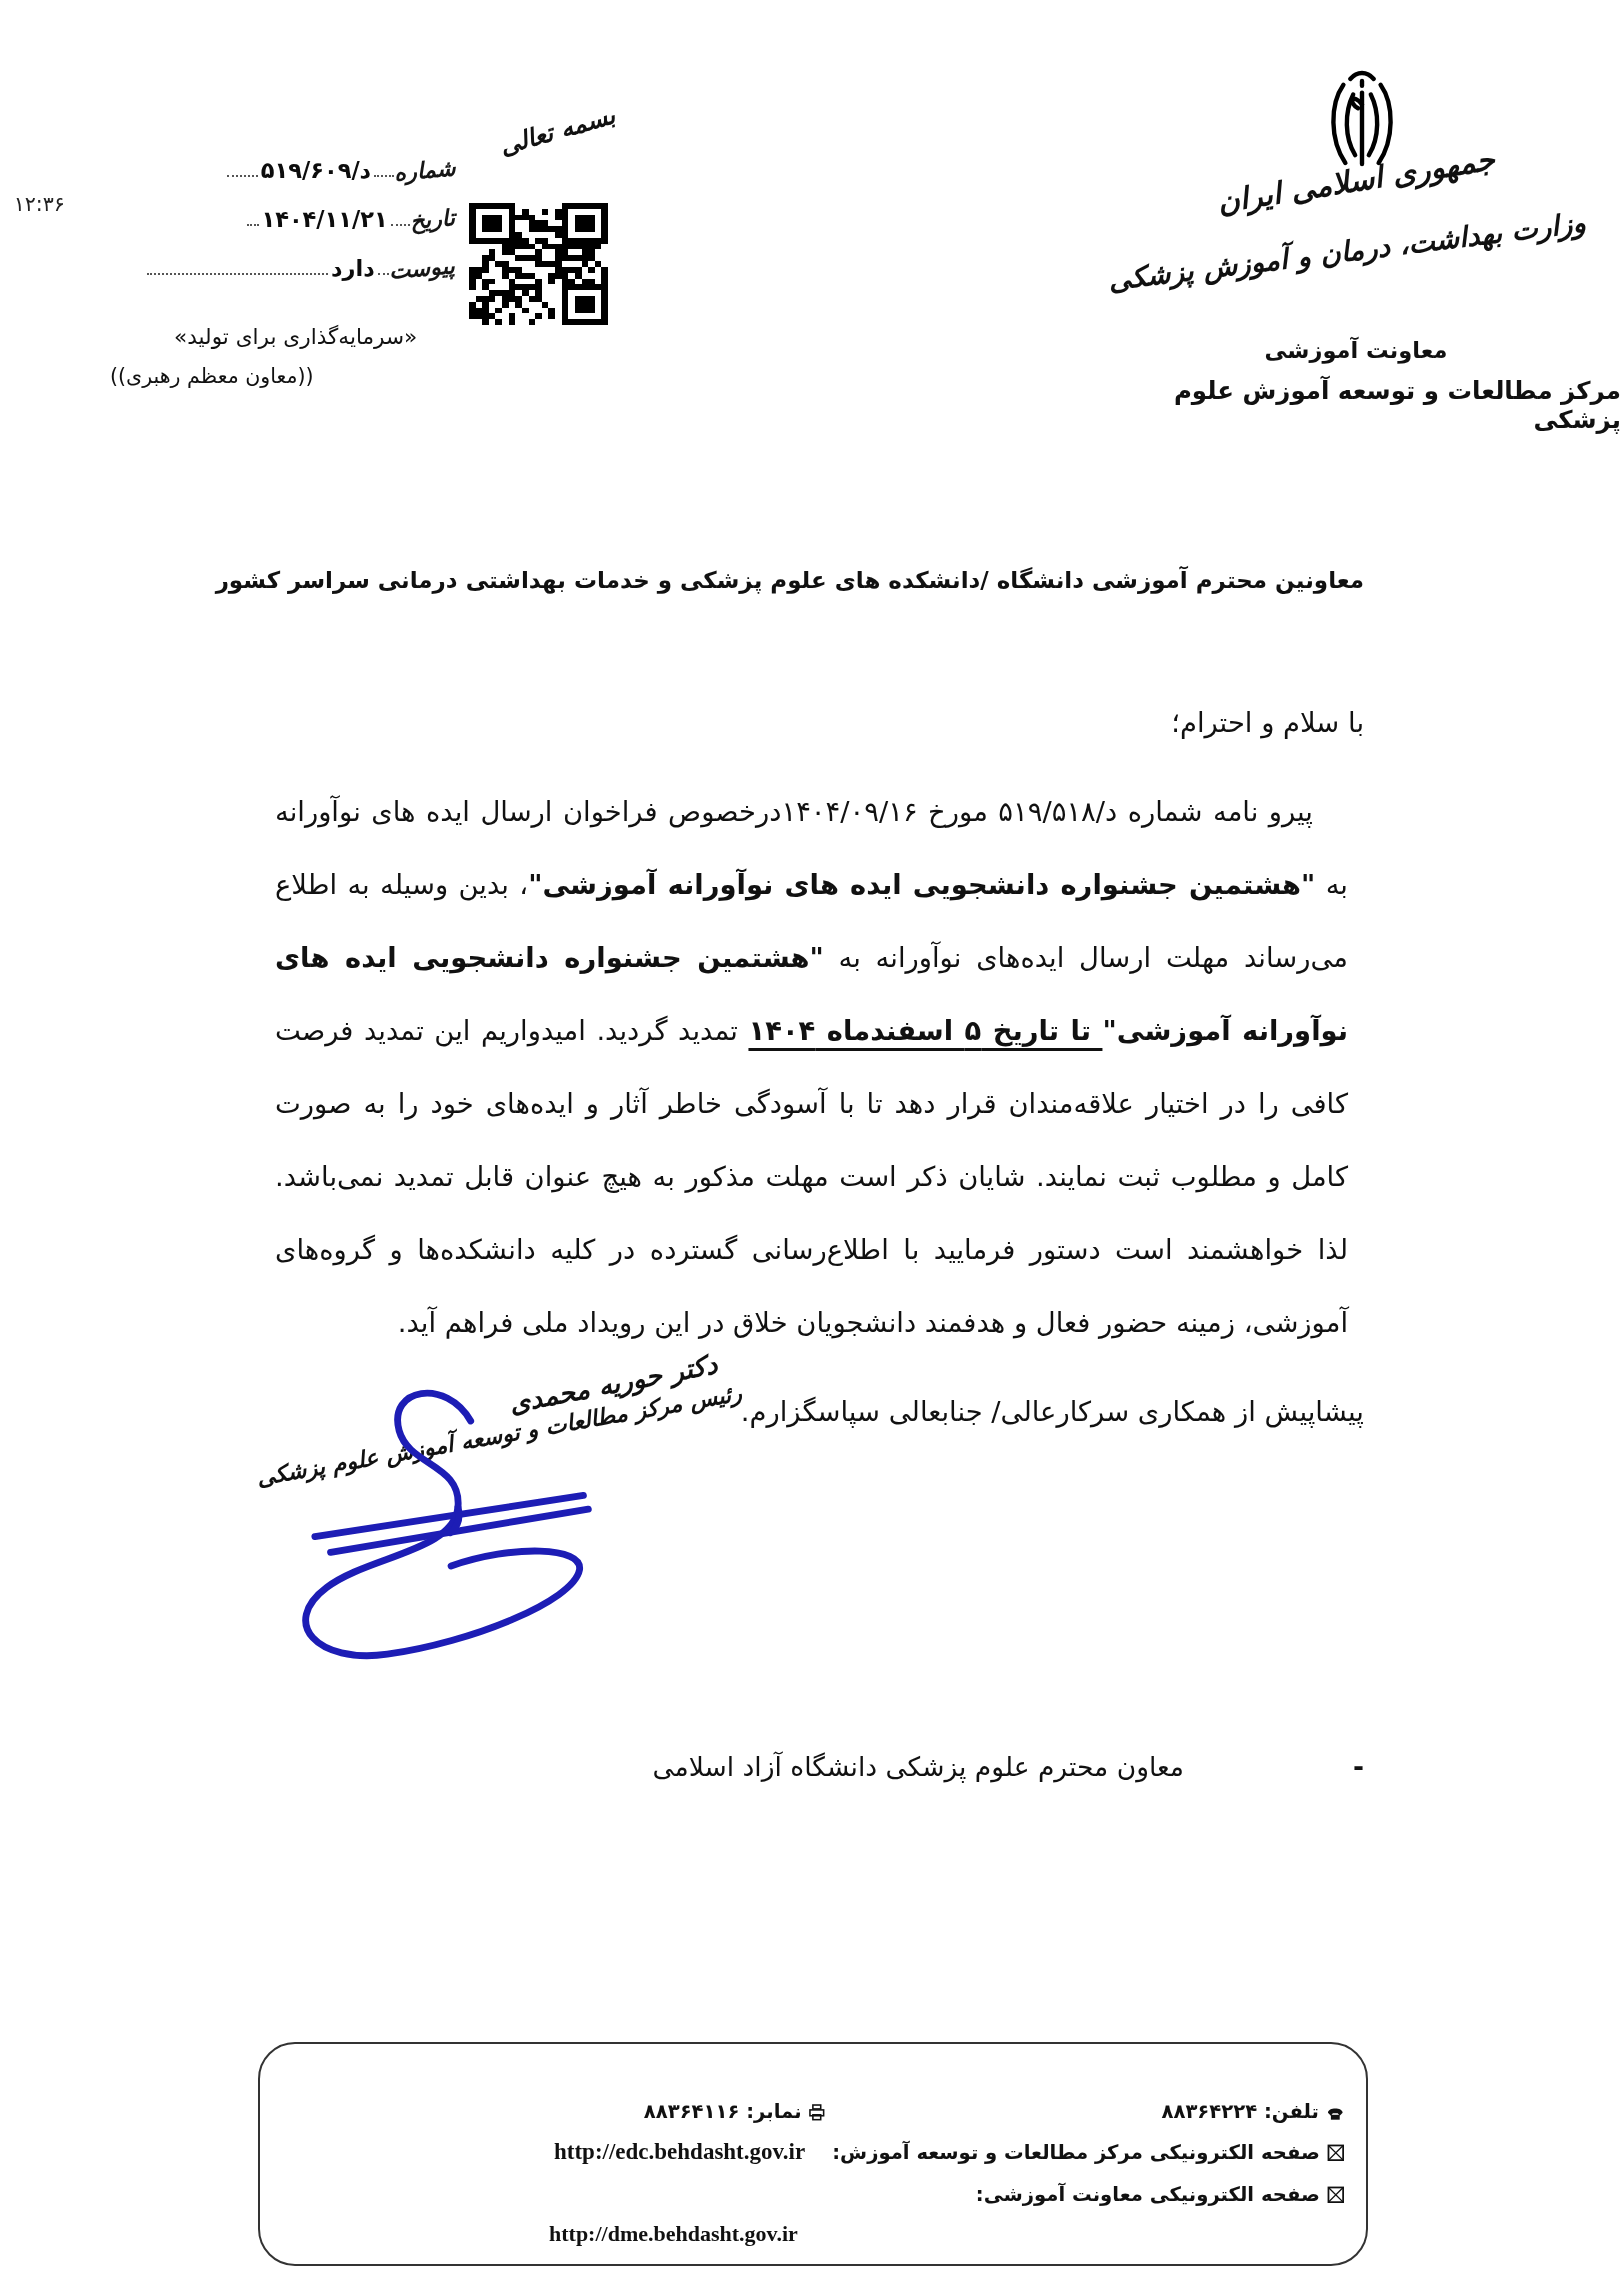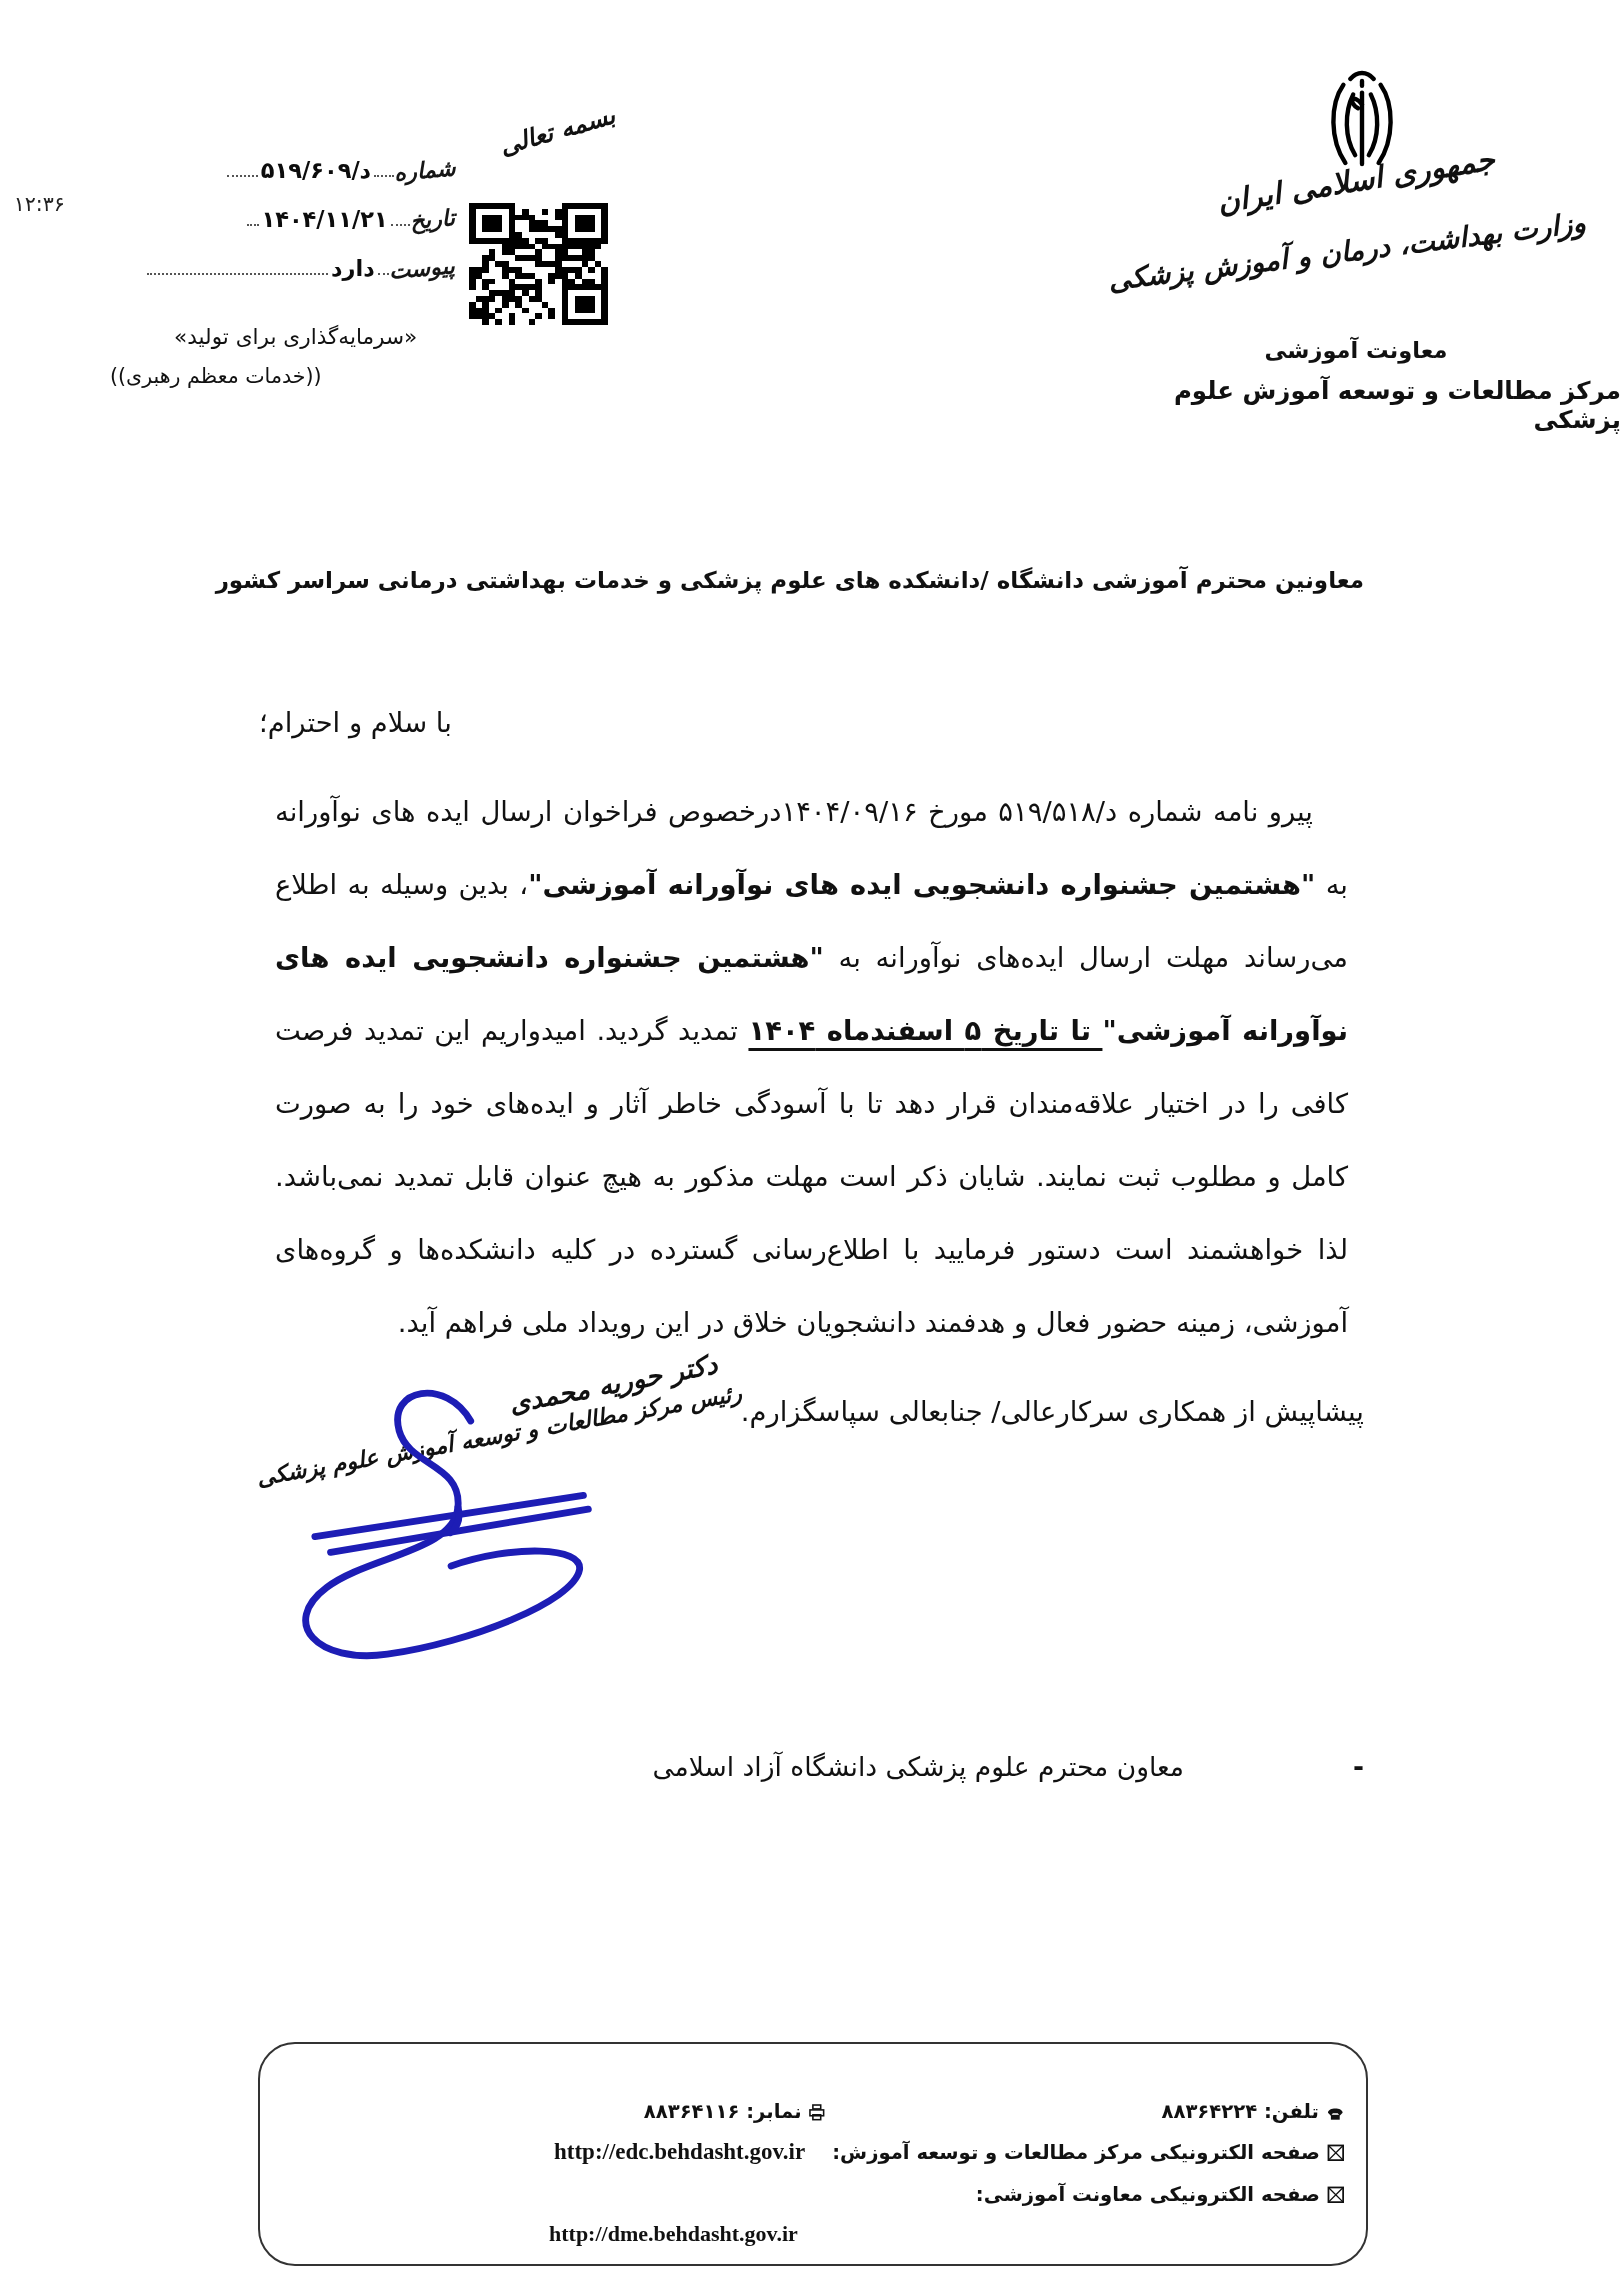--- a/index.html
+++ b/index.html
@@ -28,21 +28,21 @@
   .qr-grid .b{background:#000;}
   
   .emblemwrap{position:absolute;top:69px;right:215px;width:88px;height:102px;}
   .hl-country{position:absolute;top:163px;right:59px;width:412px;text-align:center;font-size:30px;font-style:italic;font-weight:bold;transform:rotate(-9deg);white-space:nowrap;}
   .hl-ministry{position:absolute;top:235px;right:29px;width:490px;text-align:center;font-size:28px;font-style:italic;font-weight:bold;transform:rotate(-7deg);white-space:nowrap;}
   .hl-deputy{position:absolute;top:337px;right:59px;width:412px;text-align:center;font-size:22.5px;font-weight:bold;}
   .hl-center{position:absolute;top:376px;right:0;width:529px;font-size:24.5px;font-weight:bold;}
   
   .recipient{position:absolute;top:567px;right:257px;left:225px;font-size:23px;font-weight:bold;text-align:left;white-space:nowrap;}
   .bodytext{position:absolute;top:686px;right:257px;left:259px;font-size:27.4px;line-height:73px;text-align:justify;}
-  .bodytext .salut{text-align:left;}
+  .bodytext .salut{text-align:right;}
   .bodytext p{margin:16px;text-indent:35px;}
   .bodytext .closing{text-align:right;text-indent:0;}
   .bold{font-weight:bold;}
   .bu{font-weight:bold;text-decoration:underline;text-underline-offset:7.8px;text-decoration-thickness:2.5px;}
   .ltr{direction:ltr;unicode-bidi:isolate;}
   
   .sig-svg{position:absolute;top:1370px;left:250px;width:510px;height:294px;}
   .sig-name{position:absolute;top:1368px;left:461px;width:304px;font-size:26.5px;font-style:italic;font-weight:bold;transform:rotate(-11deg);text-align:center;white-space:nowrap;}
   .sig-title{position:absolute;top:1421px;left:265px;width:480px;font-size:22.5px;font-style:italic;font-weight:bold;transform:rotate(-10deg);text-align:center;white-space:nowrap;}
   
@@ -81,21 +81,21 @@
     </div>
     <div class="refrow">
       <span class="reflabel">پیوست</span>
       <span class="dots d-t"></span>
       <span class="refval">دارد</span>
       <span class="dots d-fill"></span>
     </div>
   </div>
 
   <div class="slogan1">«سرمایه‌گذاری برای تولید»</div>
-  <div class="slogan2">((خدمات معظم رهبری))</div>
+  <div class="slogan2">((معاون معظم رهبری))</div>
 
   <div class="besmele">بسمه تعالی</div>
   <div class="qr">
       <div class="qr-grid">
         <i class="b"></i>
         <i class="b"></i>
         <i class="b"></i>
         <i class="b"></i>
         <i class="b"></i>
         <i class="b"></i>

